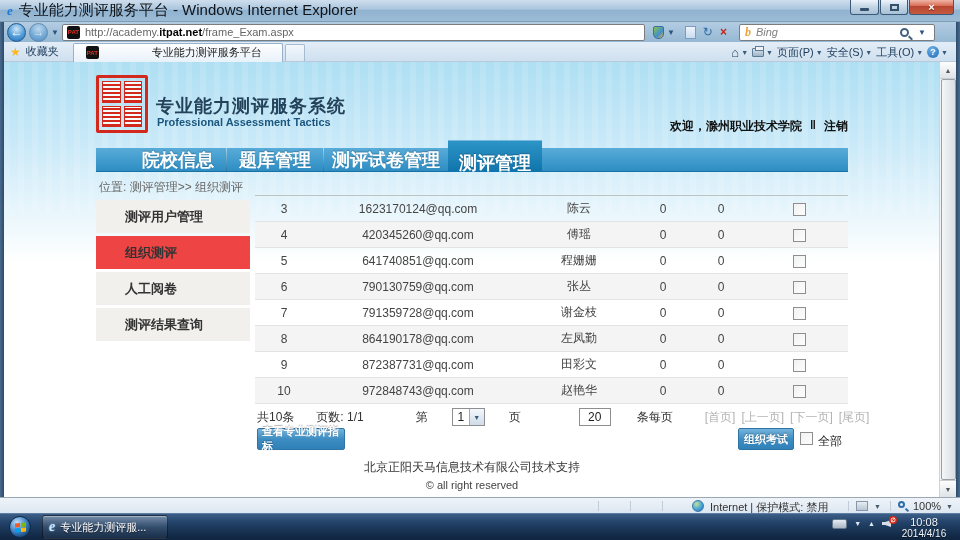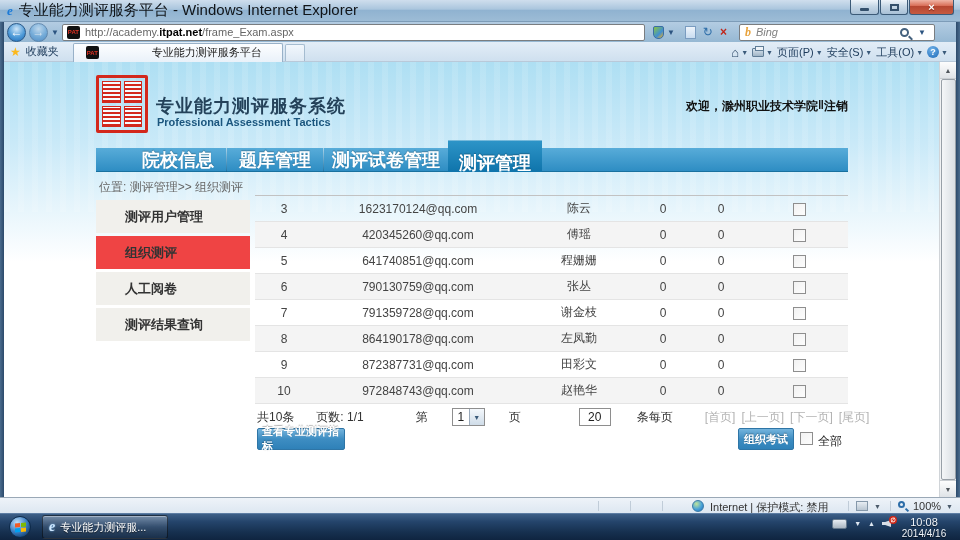--- a/index.html
+++ b/index.html
@@ -87,21 +87,21 @@
   .vs-btn.down { position:absolute; bottom:0; width:100%; border-top:1px solid #c9cdd1; border-bottom:none; }
   .vs-thumb { position:absolute; top:17px; bottom:17px; left:1px; width:15px; border:1px solid #98a0a8;
     border-radius:2px; background:linear-gradient(90deg,#f4f6f8,#d9dee3); }
 
   
   .seal { position:absolute; left:92px; top:13px; width:52px; height:58px; border:3px solid #d3281c; border-radius:2px;
     padding:3px; display:grid; grid-template-columns:1fr 1fr; grid-template-rows:1fr 1fr; gap:3px; }
   .seal div { background:repeating-linear-gradient(0deg,#d3281c 0 2px,rgba(255,255,255,0.85) 2px 4px); border:1px solid #d3281c; }
   .logo-title { position:absolute; left:152px; top:32px; font-size:18px; font-weight:bold; color:#24425a; letter-spacing:1px; }
   .logo-sub { position:absolute; left:153px; top:54px; font-size:11px; font-weight:bold; color:#1b567e; }
-  .welcome { position:absolute; right:108px; top:36px; font-size:12px; font-weight:bold; color:#111; display:flex; }
+  .welcome { position:absolute; right:108px; top:56px; font-size:12px; font-weight:bold; color:#111; display:flex; gap:8px; }
   .welcome .logout { cursor:pointer; }
 
   
   .mainnav { position:absolute; left:92px; top:86px; width:752px; height:24px;
     background:linear-gradient(180deg,#58acd9,#2e8dc3); border-bottom:1px solid #19719f; display:flex; padding-left:34px; }
   .nav-item { width:96px; height:24px; display:flex; align-items:center; justify-content:center;
     color:#fff; font-size:18px; font-weight:bold; text-shadow:0 -1px 1px rgba(0,0,0,0.25); position:relative; }
   .nav-item.wide { width:124px; }
   .nav-sep { width:1px; height:24px; background:linear-gradient(180deg,rgba(255,255,255,.5),rgba(20,90,130,.5)); }
   .nav-item.active { width:94px; height:32px; margin-top:-8px; padding-top:14px;
@@ -406,20 +406,24 @@
         <span>[下一页]</span>
         <span>[尾页]</span>
       </span>
     </div>
 
     <div class="btn-blue btn-view">查看专业测评指标</div>
     <div class="btn-blue btn-org">组织考试</div>
     <span class="cb all-cb"></span>
     <span class="all-label">全部</span>
 
+    <div class="footer">
+      <div class="l1">北京正阳天马信息技术有限公司技术支持</div>
+      <div class="l2">© all right reserved</div>
+    </div>
 
     <div class="vscroll">
       <div class="vs-btn">▲</div>
       <div class="vs-thumb"></div>
       <div class="vs-btn down">▼</div>
     </div>
   </div>
 
   <div class="statusbar">
     <div class="sb-sep" style="left:598px"></div>

